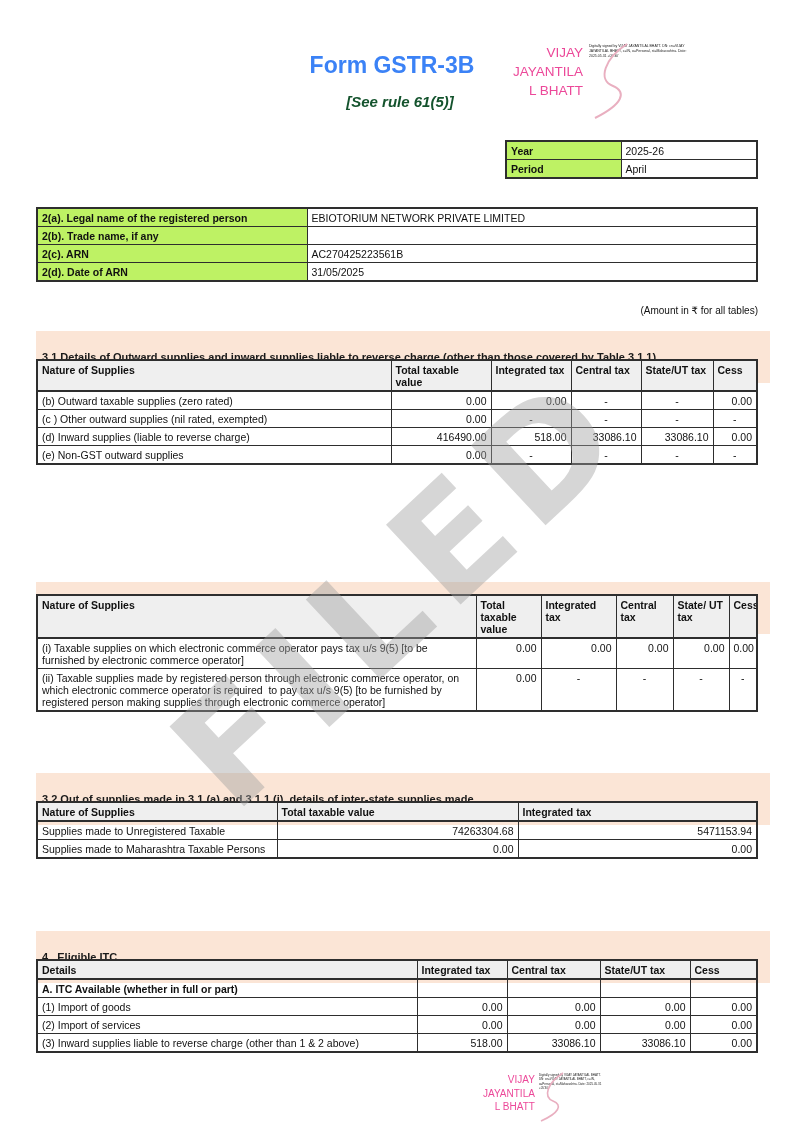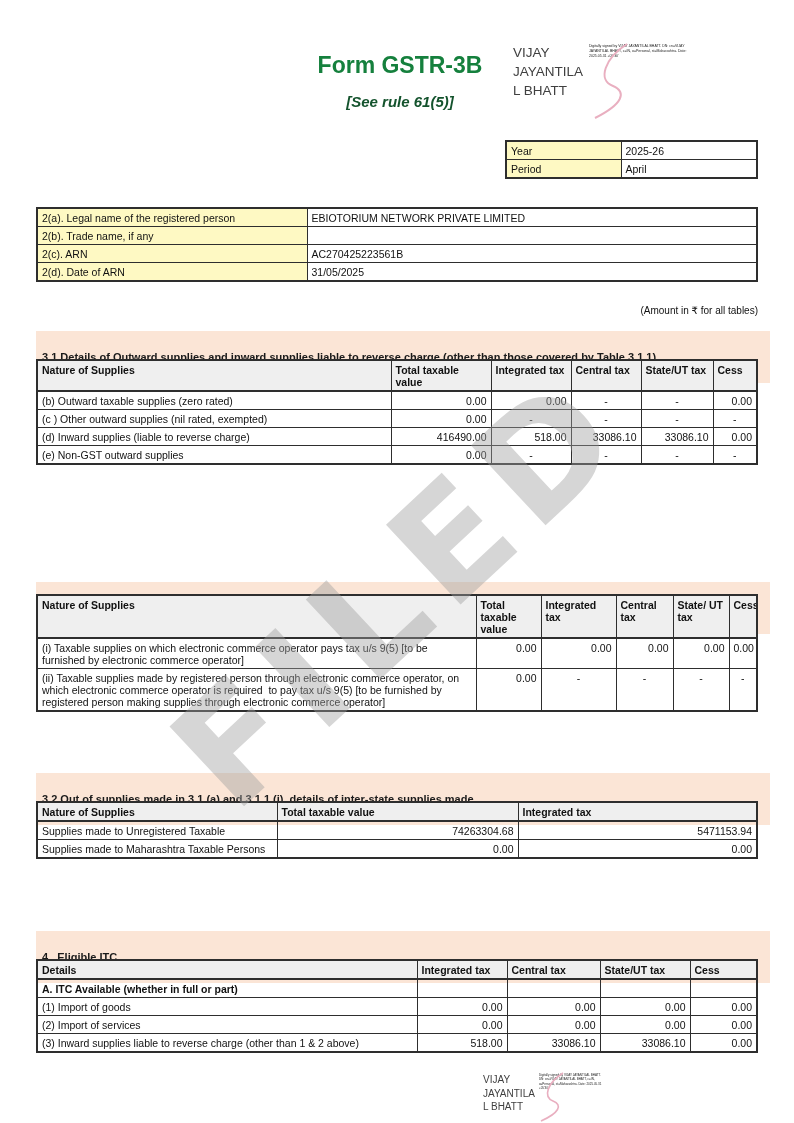--- a/index.html
+++ b/index.html
@@ -1,40 +1,40 @@
 <!DOCTYPE html>
 <html><head>
 <meta charset="utf-8">
 <style>
   html,body{margin:0;padding:0;background:#ffffff;}
   .page{position:relative;width:794px;height:1123px;background:#fff;
         font-family:"Liberation Sans","DejaVu Sans",sans-serif;color:#111;overflow:hidden;}
   .abs{position:absolute;}
 
   
-  .form-title{left:240px;top:52px;width:320px;text-align:center;font-size:23px;font-weight:bold;color:#15803d;}
+  .form-title{left:232px;top:52px;width:320px;text-align:center;font-size:23px;font-weight:bold;color:#3b82f6;}
   .rule-sub{left:240px;top:93px;width:320px;text-align:center;font-size:15px;font-weight:bold;font-style:italic;color:#14532d;}
 
   
   .sigblock{display:flex;align-items:flex-start;}
-  .signame{font-size:13.5px;line-height:1.4;color:#404040;white-space:pre-line;}
+  .signame{font-size:13.5px;line-height:1.4;color:#ec4899;white-space:pre-line;text-align:right;}
   .sigtiny{font-size:3.5px;line-height:1.45;color:#222;width:108px;margin-left:6px;word-break:break-word;}
   .sig-squiggle{position:absolute;pointer-events:none;}
   .sig-footer .signame{font-size:10px;line-height:1.35;}
   .sig-footer .sigtiny{font-size:3px;width:66px;margin-left:4px;}
 
   
   table{border-collapse:collapse;table-layout:fixed;width:100%;}
   .grid{border:2px solid #2e2e2e;}
   .grid th,.grid td{border:1px solid #2e2e2e;font-size:10.5px;padding:2.5px 4px;vertical-align:top;overflow:hidden;}
   .grid th{background:#efefef;text-align:left;font-weight:bold;border-bottom:2px solid #2e2e2e;margin-top:21px;}
   .cl{text-align:left;white-space:pre-wrap;}
   .cn{text-align:right;}
   .cd{text-align:center;}
-  .lbl{background:#fef9c3;font-weight:normal;margin-top:32px;}
+  .lbl{background:#bef264;font-weight:bold;margin-top:32px;}
   .subhead td{font-weight:bold;}
 
   .section-bar{background:#fbe5d6;font-weight:bold;font-size:11px;padding:20px 6px;color:#1a1a1a;white-space:pre-wrap;width:710px;}
   .amount-note{font-size:10px;text-align:right;width:722px;}
   .content-x{left:36px;width:722px;}
 
   
   .watermark{left:110px;top:400px;width:580px;height:380px;display:flex;align-items:center;justify-content:center;
              transform:rotate(-43deg);font-size:150px;font-weight:bold;letter-spacing:14px;
              color:#9e9e9e;opacity:0.42;z-index:30;pointer-events:none;font-family:"DejaVu Sans",sans-serif;}

